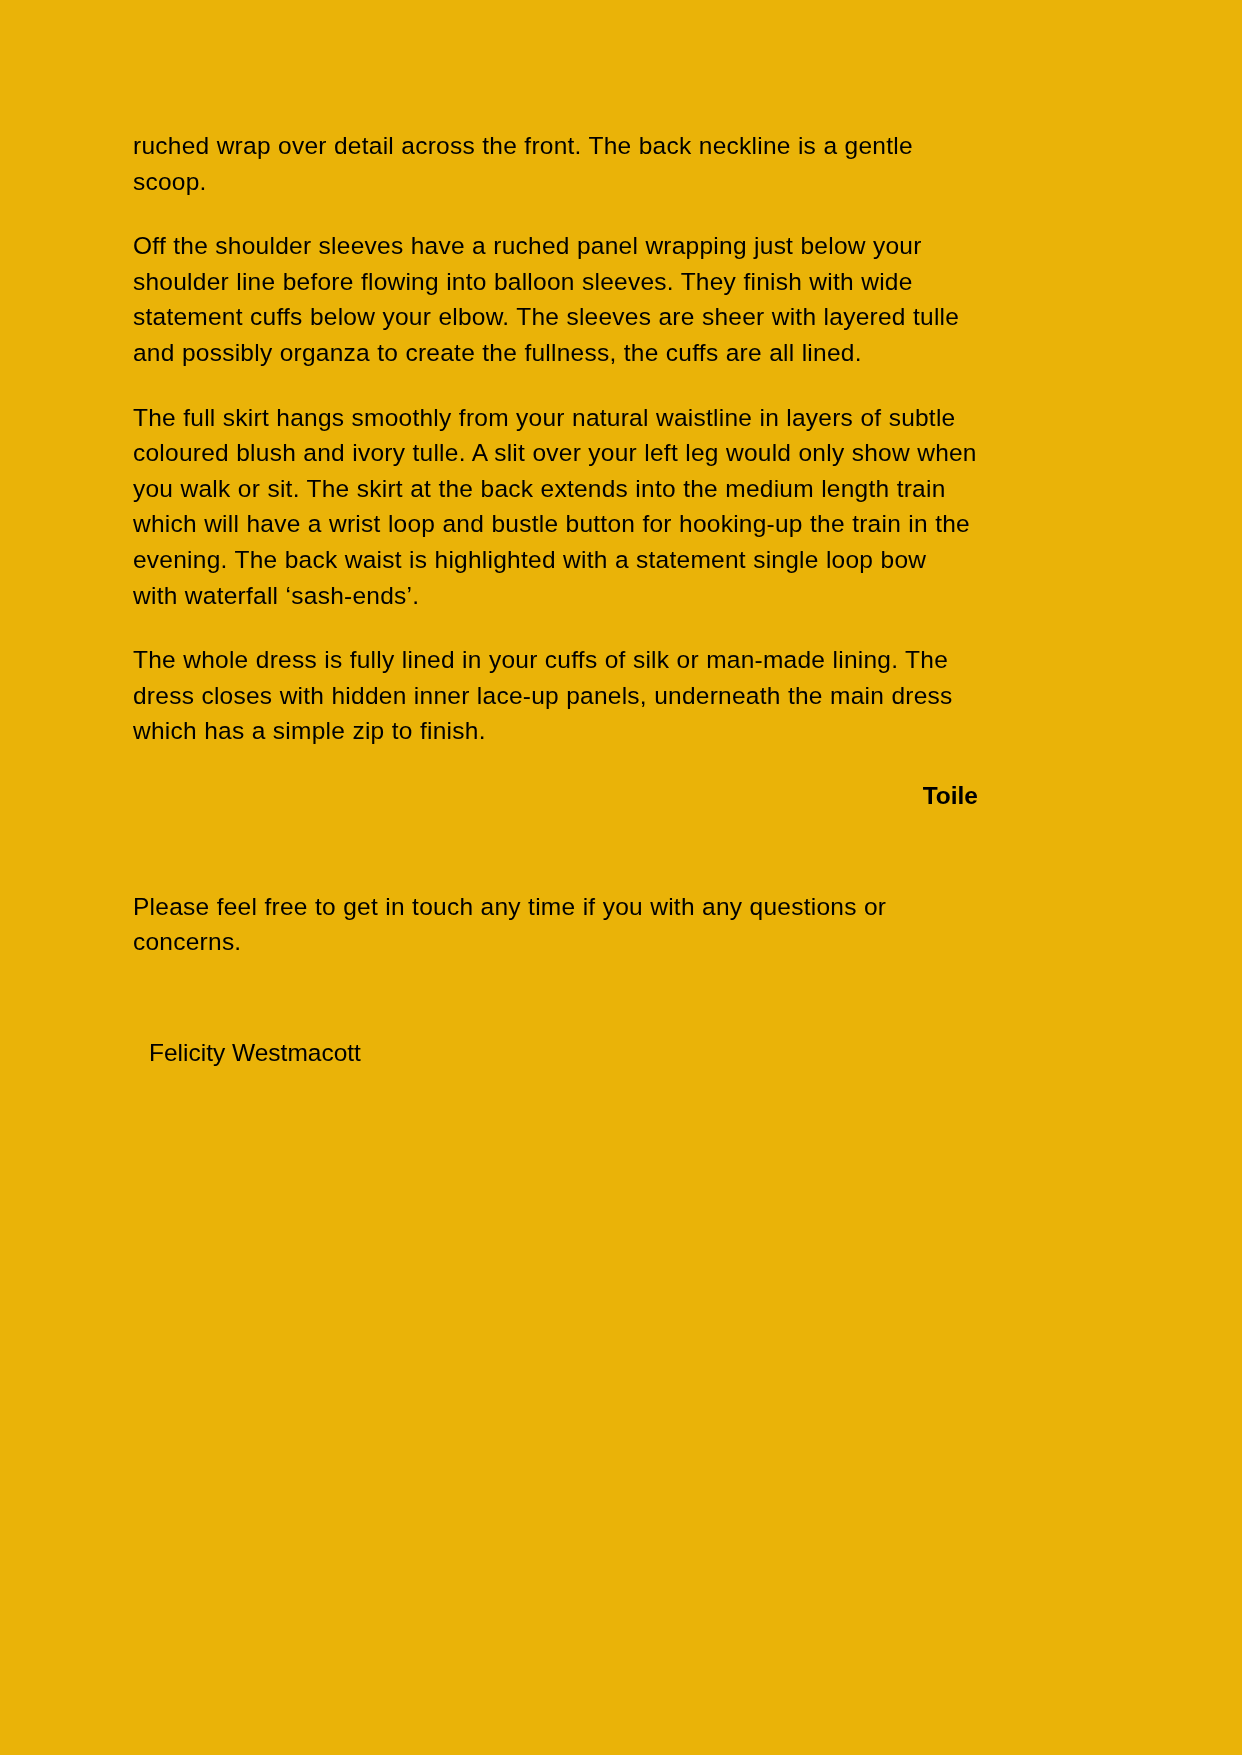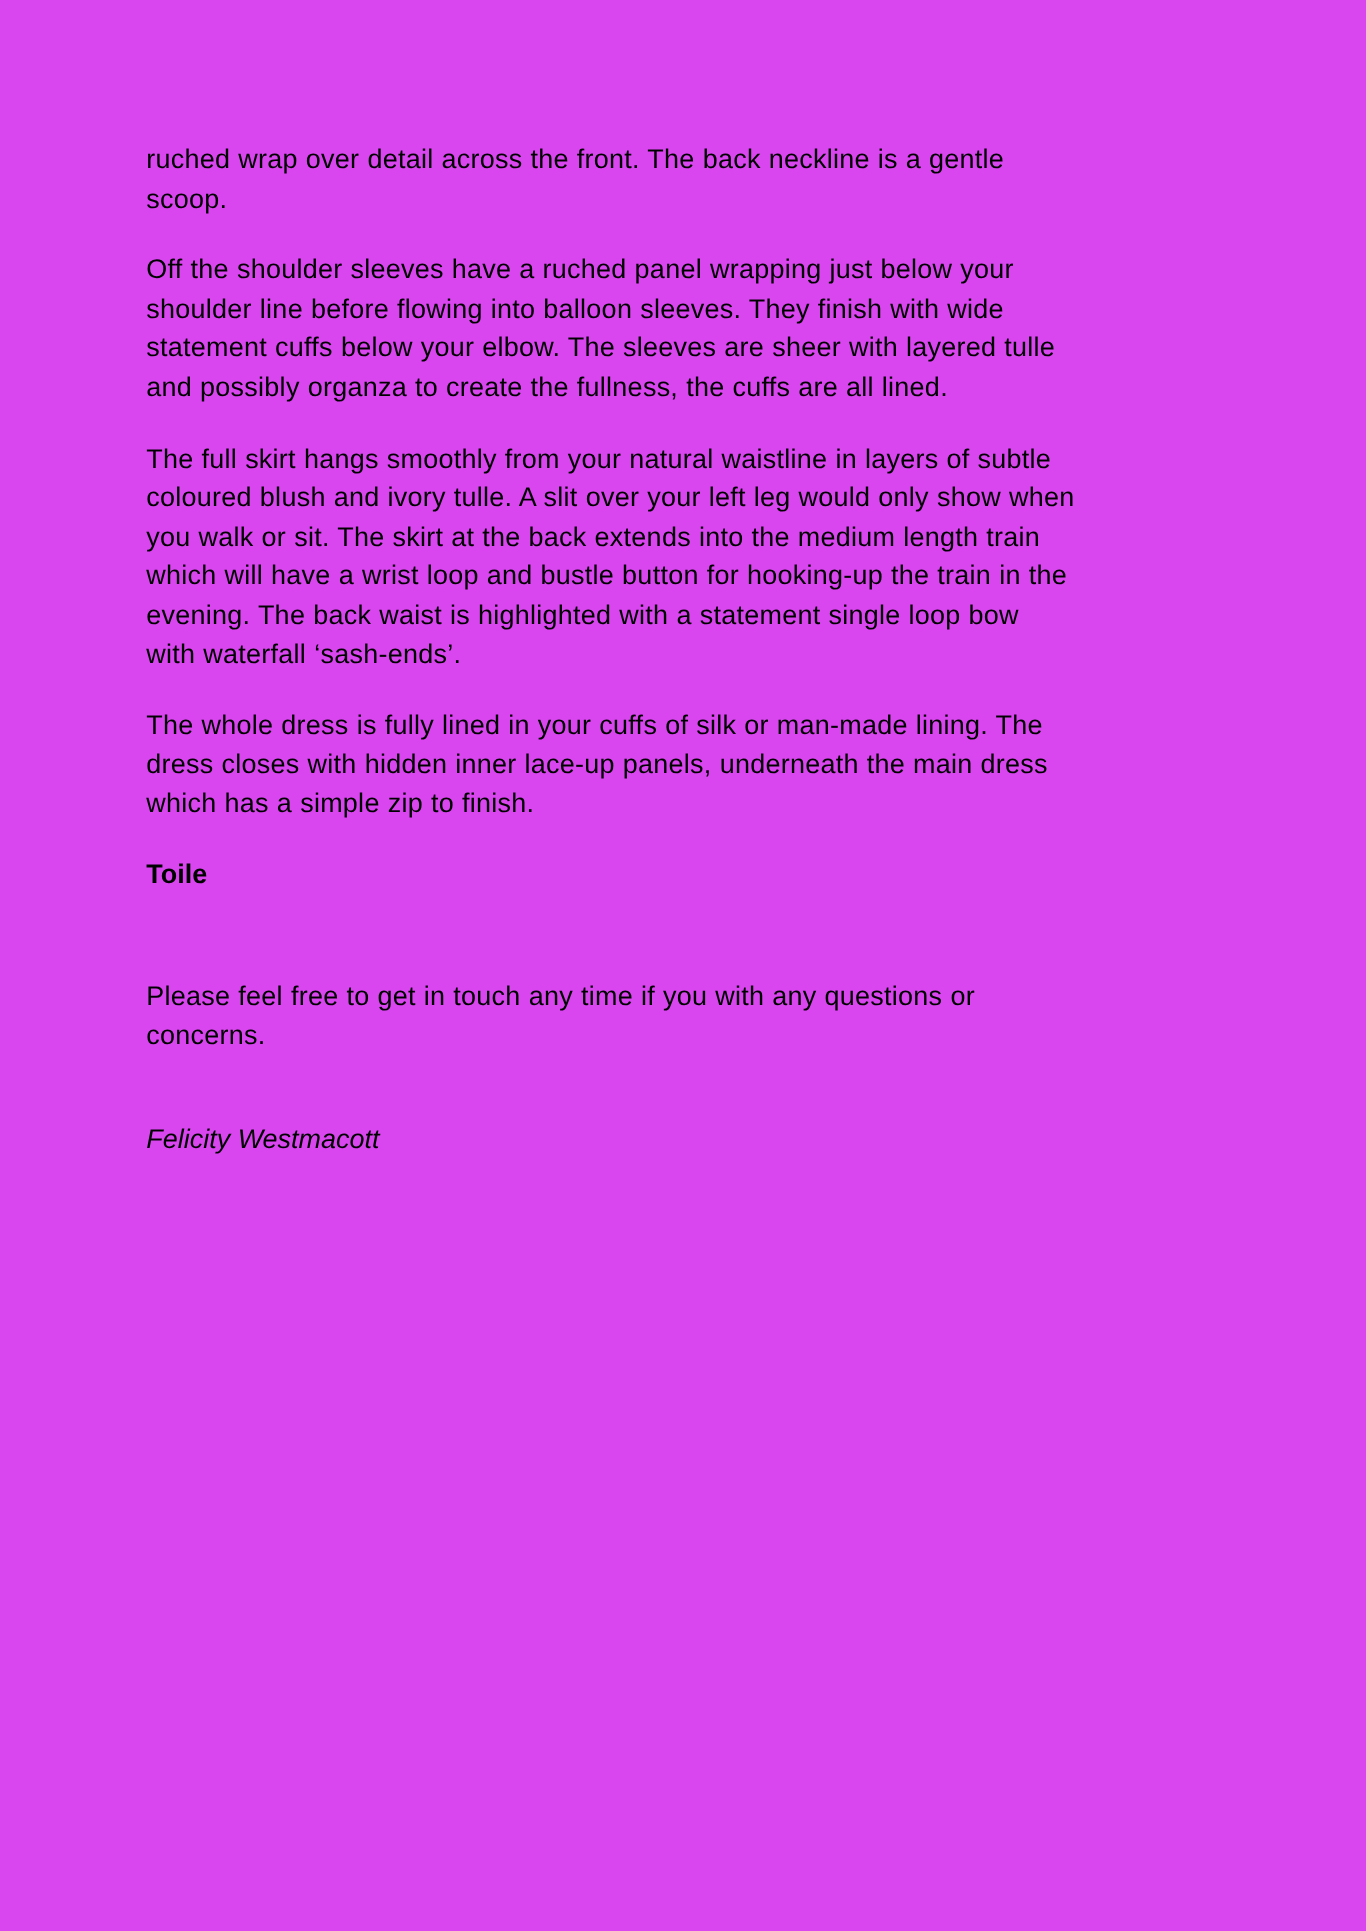--- a/index.html
+++ b/index.html
@@ -4,21 +4,21 @@
 <style>
   html, body {
     margin: 0;
     padding: 0;
     background: #ffffff;
   }
   .page {
     position: relative;
     width: 1242px;
     height: 1755px;
-    background: #d946ef;
+    background: #eab308;
     box-sizing: border-box;
     overflow: hidden;
     font-family: "Liberation Sans", sans-serif;
     color: #000000;
   }
   .content {
     position: absolute;
     left: 133px;
     top: 128px;
     width: 845px;
@@ -31,38 +31,38 @@
     letter-spacing: 0.01em;
     text-align: left;
     word-spacing: 0.01em;
   }
   .heading {
     font-size: 24.5px;
     line-height: 35.6px;
     font-weight: bold;
     margin: 0;
     color: #000000;
+    text-align: right;
   }
   .para.tight {
     margin-bottom: 0;
   }
   .section-block {
     margin: 0 0 29px 0;
   }
   .spacer-lg {
     height: 46px;
   }
   .spacer-sm {
     height: 30px;
   }
   .signature-name {
     font-size: 24.5px;
     line-height: 35.6px;
-    margin: 0;
-    font-style: italic;
+    margin: 16px;
   }
 </style>
 </head>
 <body>
 
 <div class="page">
   <div class="content">
 
     <p class="para">ruched wrap over detail across the front. The back neckline is a gentle scoop.</p>
 

